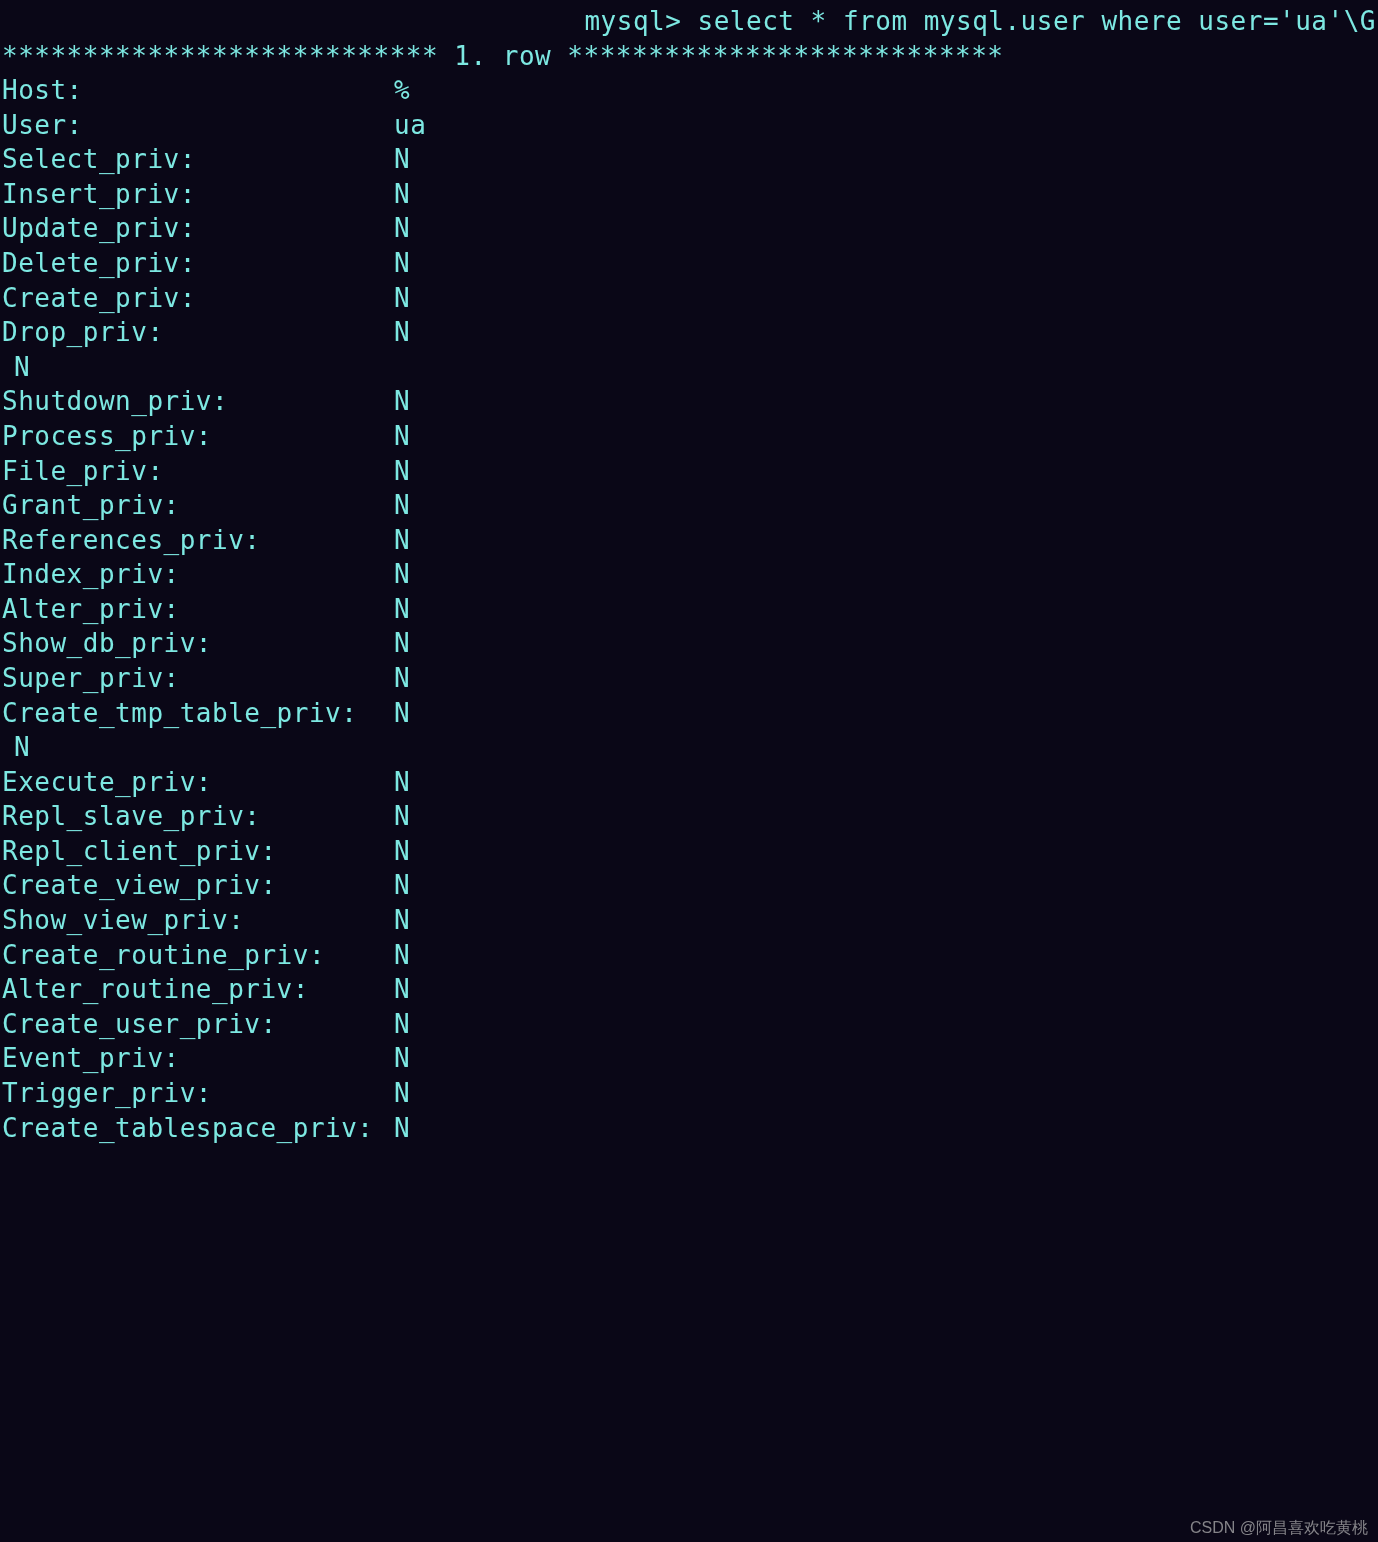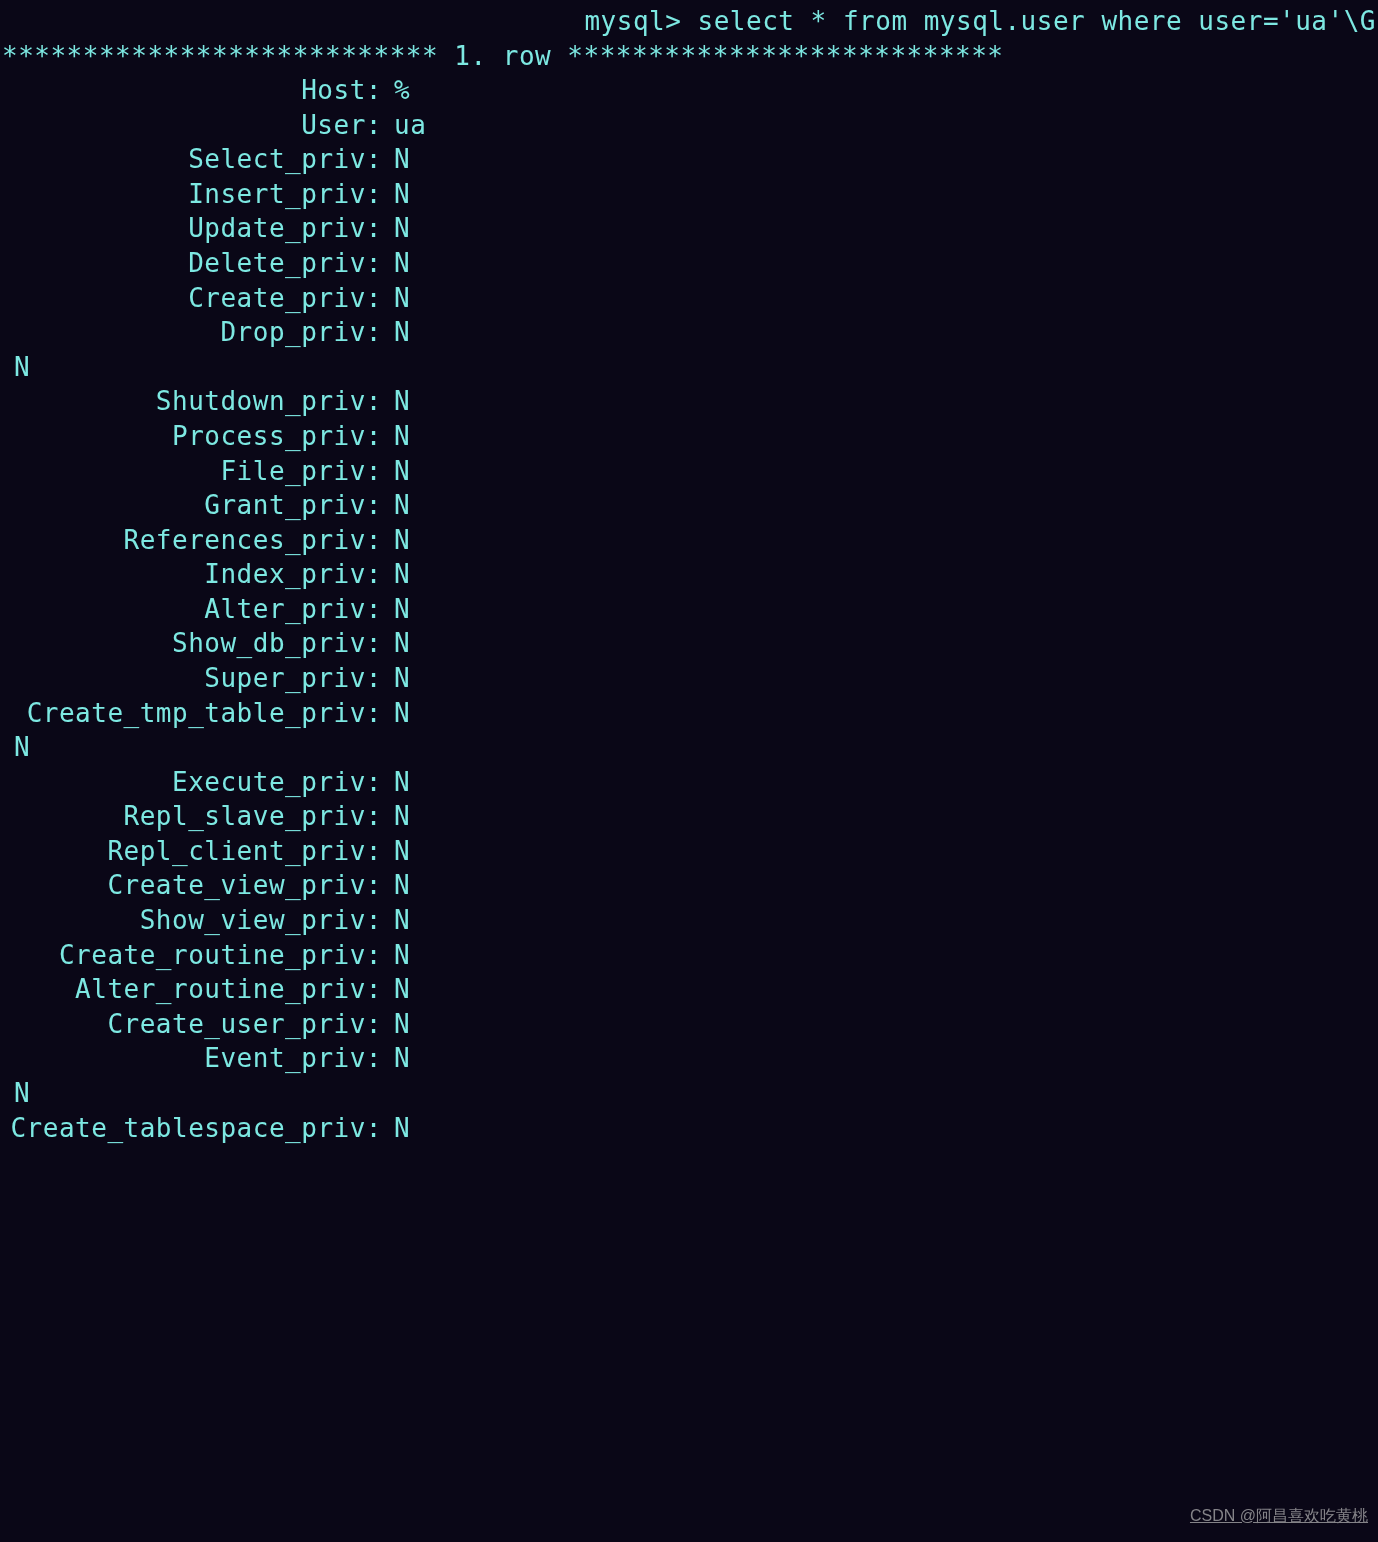--- a/index.html
+++ b/index.html
@@ -26,35 +26,34 @@
     }
     .row-separator {
       white-space: pre;
     }
     .field-row {
       display: flex;
       white-space: pre;
     }
     .field-name {
       width: 380px;
-      text-align: right;
+      text-align: left;
     }
     .field-value {
       padding-left: 12px;
     }
     .watermark {
       position: absolute;
-      bottom: 16px;
+      bottom: 4px;
       right: 10px;
       color: #b8b8b8;
       font-size: 16px;
       font-family: sans-serif;
       opacity: 0.7;
       letter-spacing: 0;
-      text-decoration: underline;
     }
   </style>
 </head>
 <body>
 
 <div class="prompt-line"><span>mysql&gt; </span><span>select * from mysql.user where user='ua'\G</span></div>
 <div class="row-separator">*************************** 1. row ***************************</div>
 <div id="fields-container">
     <div class="field-row"><span class="field-name">Host:</span><span class="field-value">%</span></div>
     <div class="field-row"><span class="field-name">User:</span><span class="field-value">ua</span></div>
@@ -78,16 +77,16 @@
     <div class="field-row"><span class="field-value">N</span></div>
     <div class="field-row"><span class="field-name">Execute_priv:</span><span class="field-value">N</span></div>
     <div class="field-row"><span class="field-name">Repl_slave_priv:</span><span class="field-value">N</span></div>
     <div class="field-row"><span class="field-name">Repl_client_priv:</span><span class="field-value">N</span></div>
     <div class="field-row"><span class="field-name">Create_view_priv:</span><span class="field-value">N</span></div>
     <div class="field-row"><span class="field-name">Show_view_priv:</span><span class="field-value">N</span></div>
     <div class="field-row"><span class="field-name">Create_routine_priv:</span><span class="field-value">N</span></div>
     <div class="field-row"><span class="field-name">Alter_routine_priv:</span><span class="field-value">N</span></div>
     <div class="field-row"><span class="field-name">Create_user_priv:</span><span class="field-value">N</span></div>
     <div class="field-row"><span class="field-name">Event_priv:</span><span class="field-value">N</span></div>
-    <div class="field-row"><span class="field-value">N</span></div>
+    <div class="field-row"><span class="field-name">Trigger_priv:</span><span class="field-value">N</span></div>
     <div class="field-row"><span class="field-name">Create_tablespace_priv:</span><span class="field-value">N</span></div>
   </div>
 <div class="watermark">CSDN @阿昌喜欢吃黄桃</div>
 
 </body></html>

